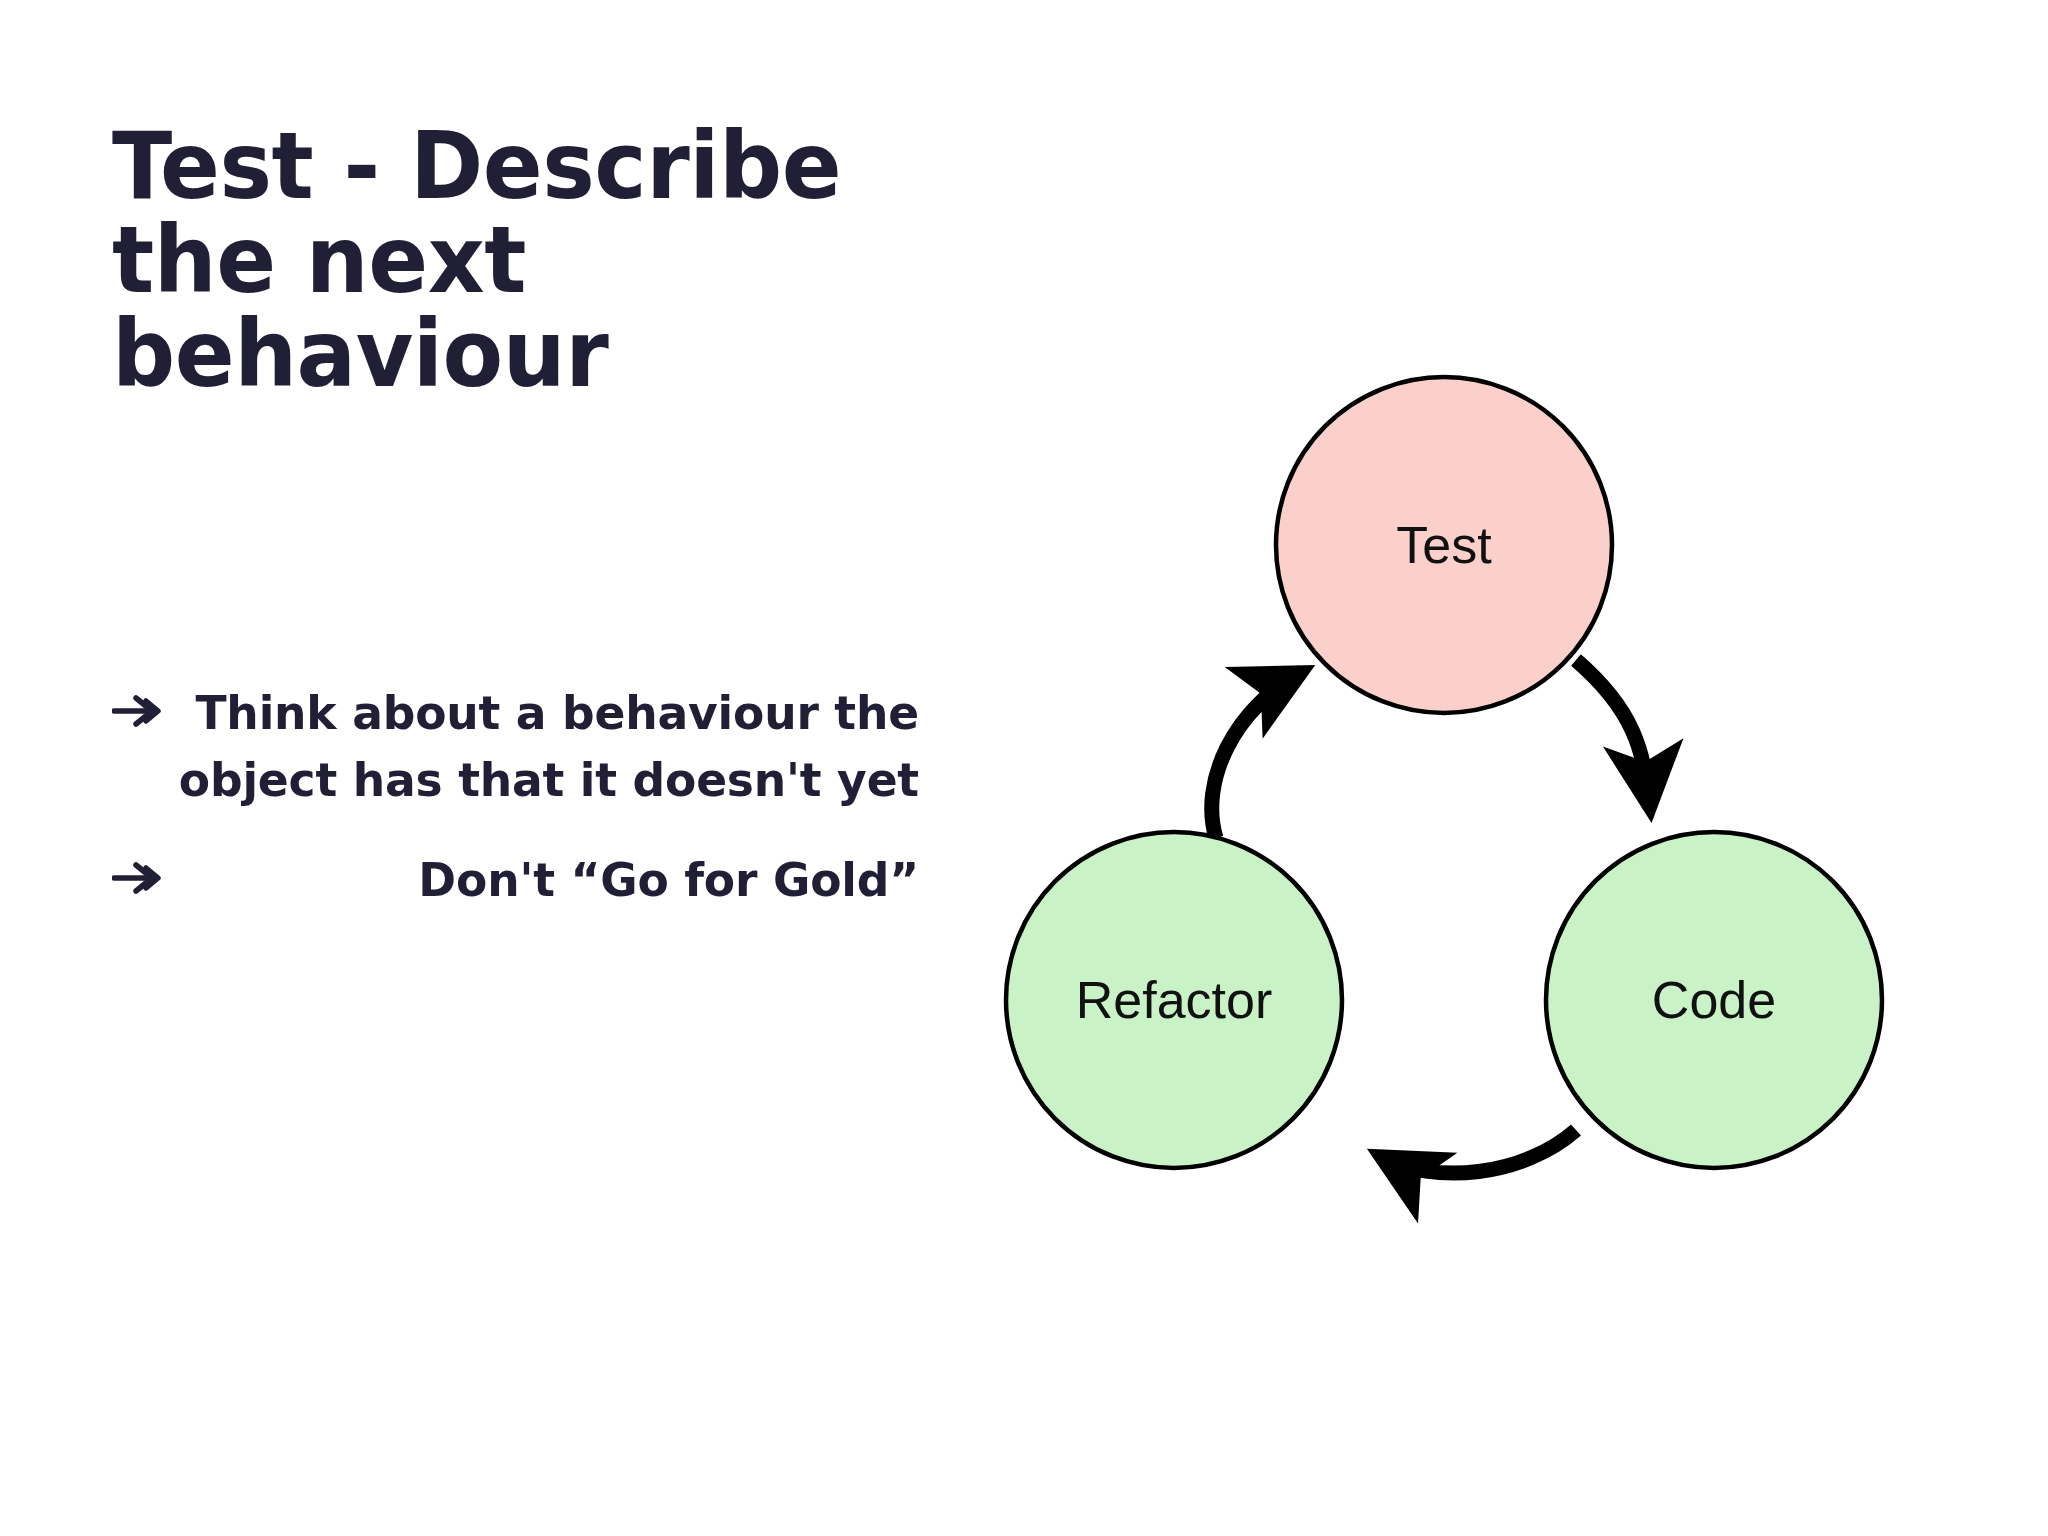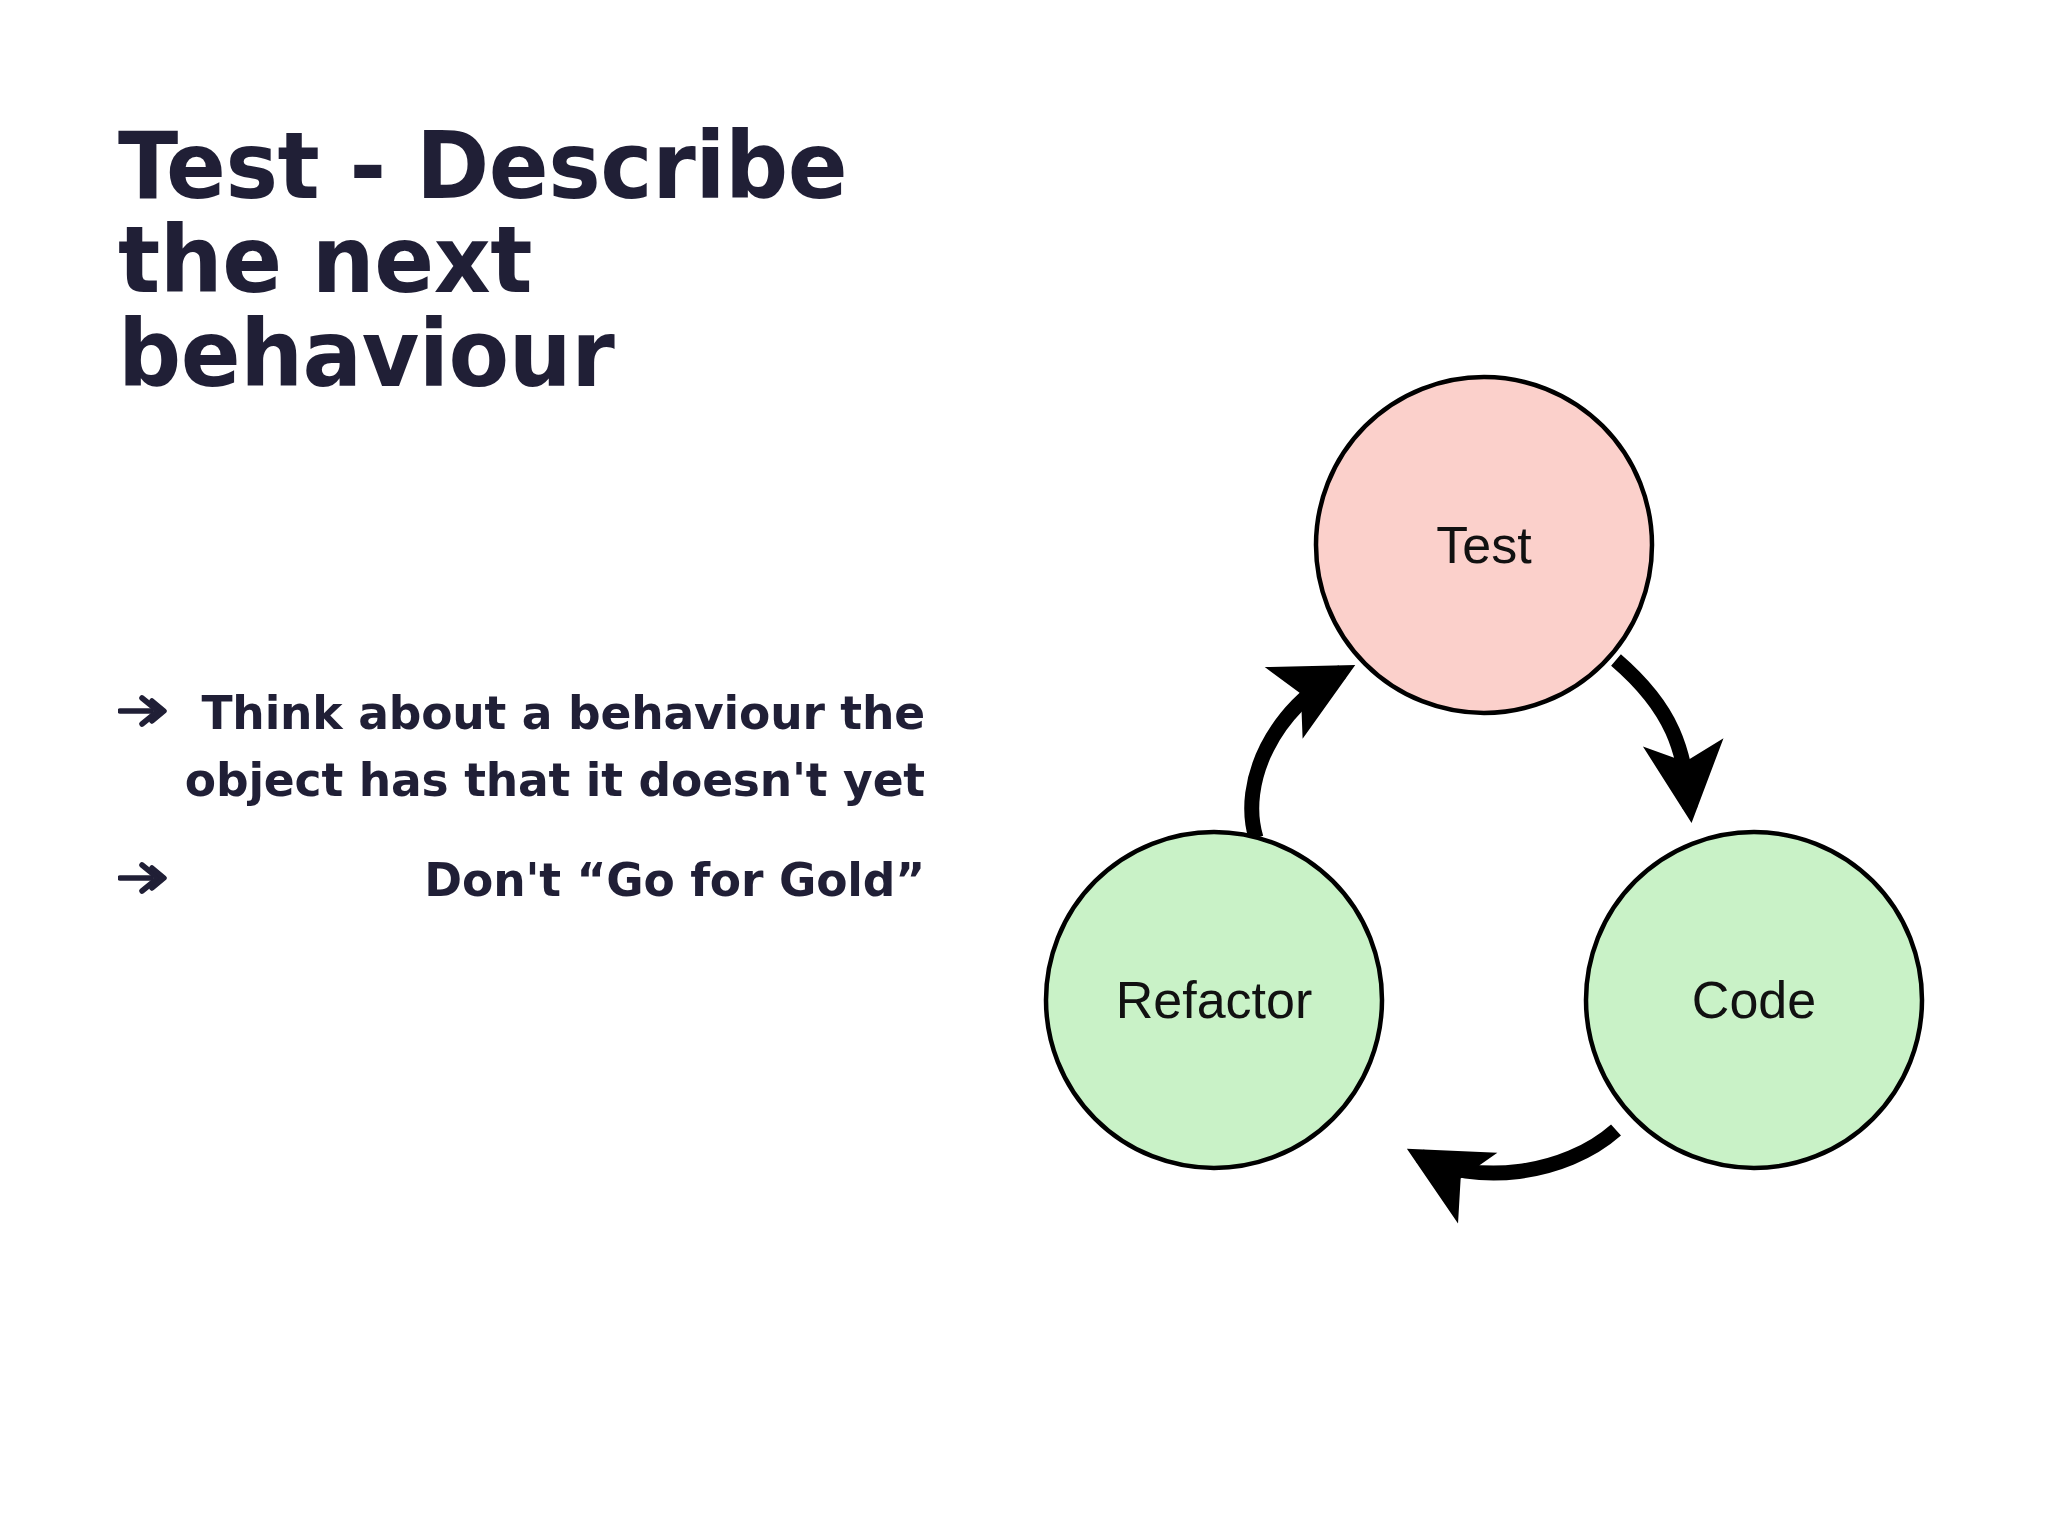--- a/index.html
+++ b/index.html
@@ -18,21 +18,21 @@
   
   .slide {
     position: absolute;
     inset: 0;
     background: #ffffff;
   }
 
   
   .left-col {
     position: absolute;
-    left: 118px;
+    left: 112px;
     top: 120px;
     width: 830px;
   }
 
   .slide-title {
     font-family: "DejaVu Sans", sans-serif;
     font-weight: 700;
     font-size: 92px;
     line-height: 1.02;
     letter-spacing: -0.5px;
@@ -78,21 +78,21 @@
     line-height: 1.42;
     color: #201f36;
     letter-spacing: -0.2px;
     transform: scaleX(0.97);
     transform-origin: left top;
   }
 
   
   .diagram {
     position: absolute;
-    left: 1024px;
+    left: 984px;
     top: 330px;
     width: 920px;
     height: 900px;
   }
   .diagram svg { display: block; width: 100%; height: 100%; }
 
   .node-label {
     font-family: "Liberation Sans", sans-serif;
     font-size: 52px;
     fill: #111111;

